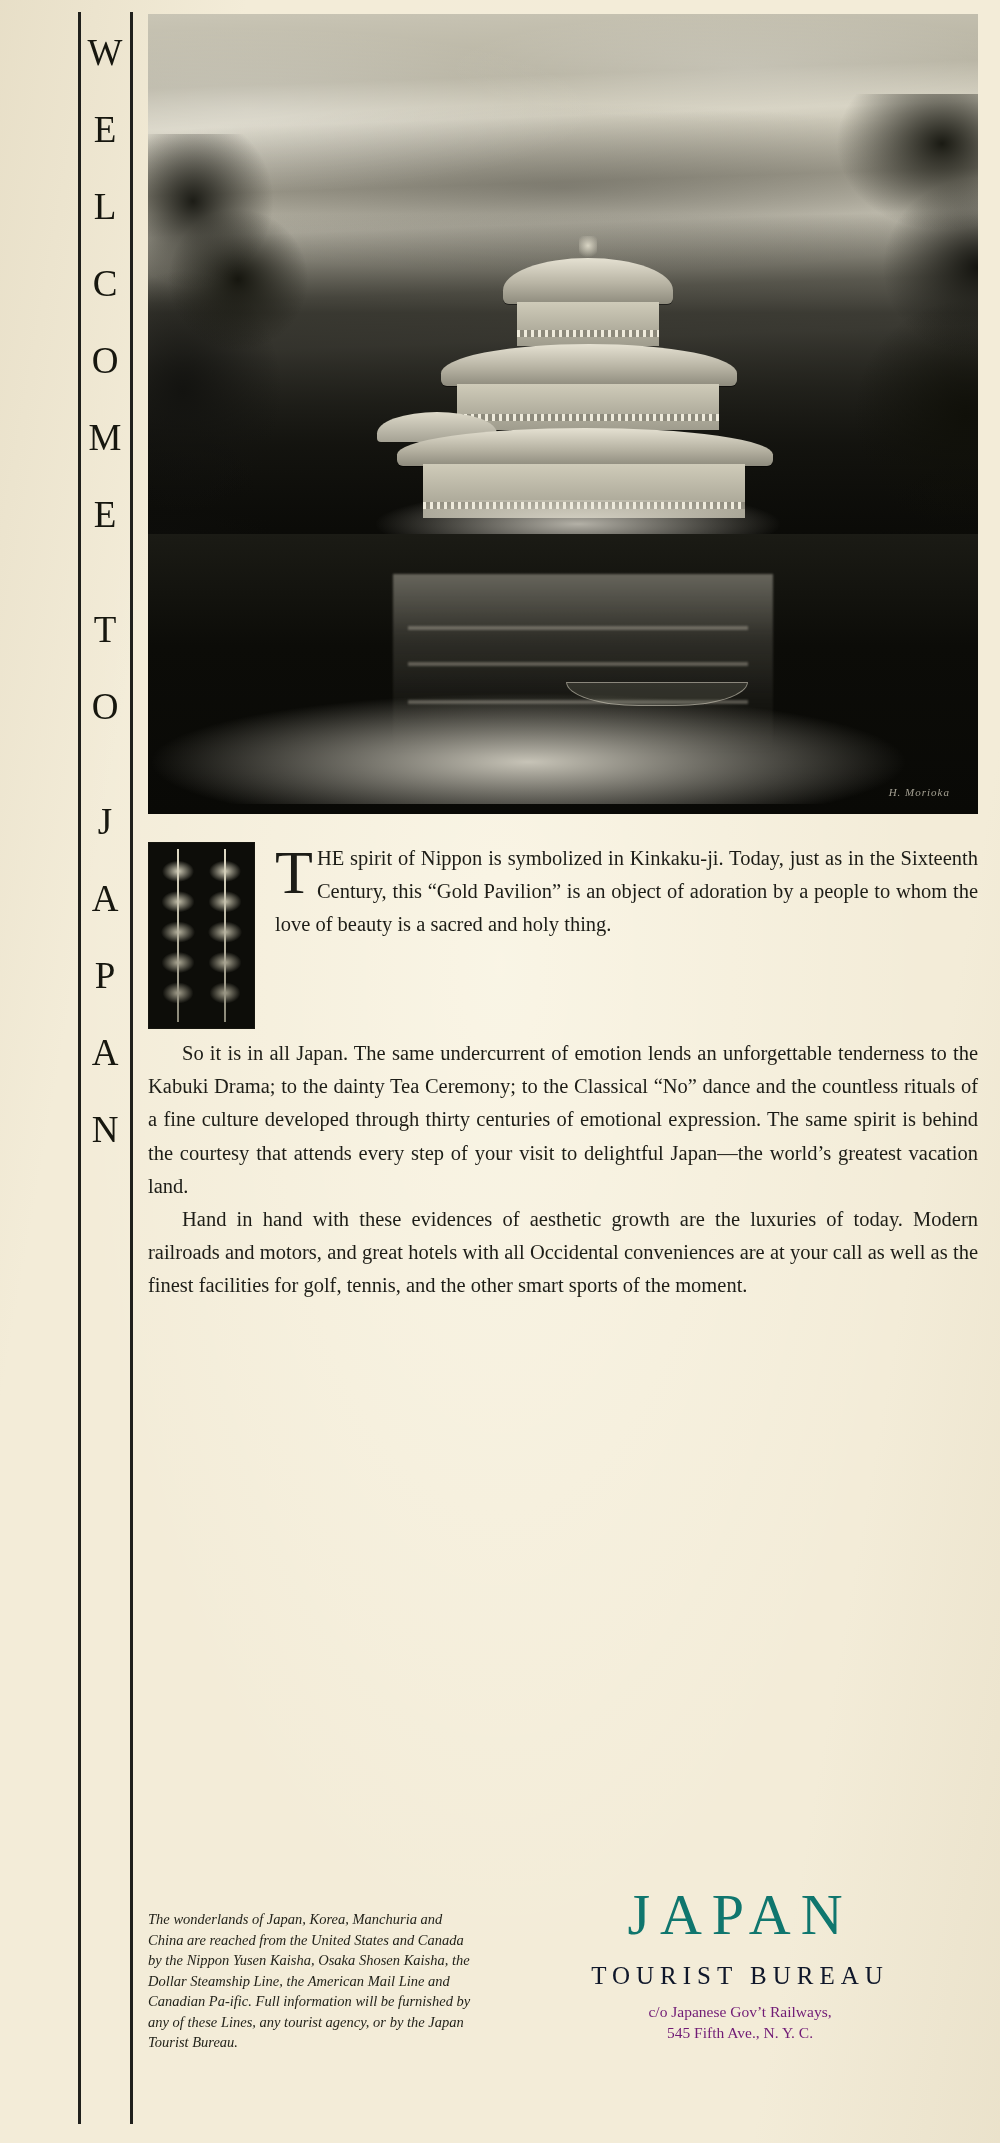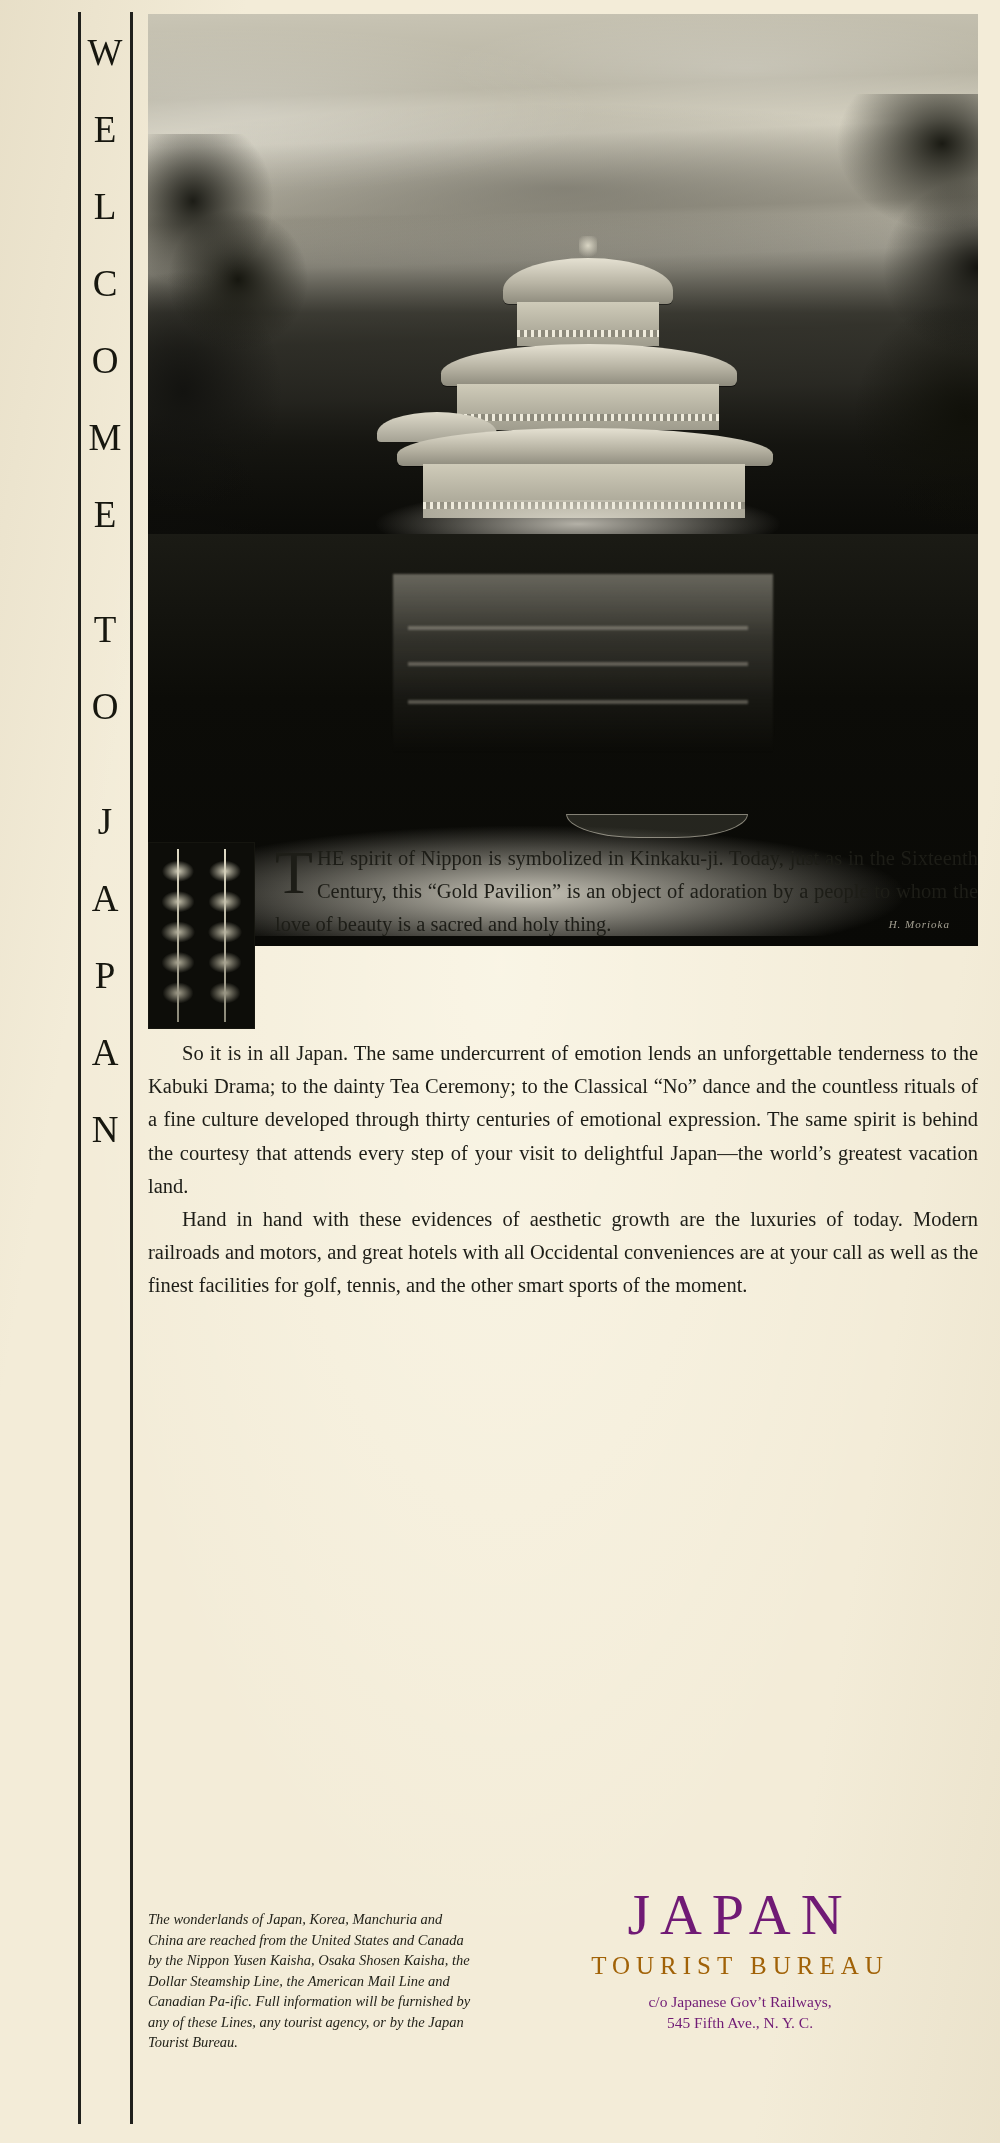--- a/index.html
+++ b/index.html
@@ -69,21 +69,21 @@
   .band-letters span.gap {
     margin-bottom: 78px;
   }
 
   
   .illus-wrap {
     position: absolute;
     left: 148px;
     top: 14px;
     width: 830px;
-    height: 932px;
+    height: 800px;
     background: #111009;
     overflow: hidden;
   }
   .illus {
     position: absolute;
     inset: 0;
     background:
       
       linear-gradient(178deg, #c9c5b5 0%, #b7b3a2 9%, #d6d2c2 14%, #a9a596 22%, #cdc9ba 27%, #9d9a8c 35%, #bdb9ab 41%, #8b897c 48%, #6f6d62 56%, #4a4943 64%, #2b2b27 72%, #161614 84%, #0d0d0b 100%);
   }
@@ -287,28 +287,28 @@
   }
   .footer-right {
     flex: 1;
     text-align: center;
     padding-left: 24px;
   }
   .brand-japan {
     font-size: 58px;
     letter-spacing: 10px;
     line-height: 1.02;
-    color: #701a75;
+    color: #0f766e;
     font-weight: 400;
   }
   .brand-bureau {
     font-size: 25px;
     letter-spacing: 6px;
-    color: #a16207;
-    margin-top: 8px;
+    color: #0f172a;
+    margin-top: 18px;
   }
   .addr {
     font-size: 15.5px;
     line-height: 1.35;
     color: #701a75;
     margin-top: 12px;
   }
 </style>
 </head>
 <body>

